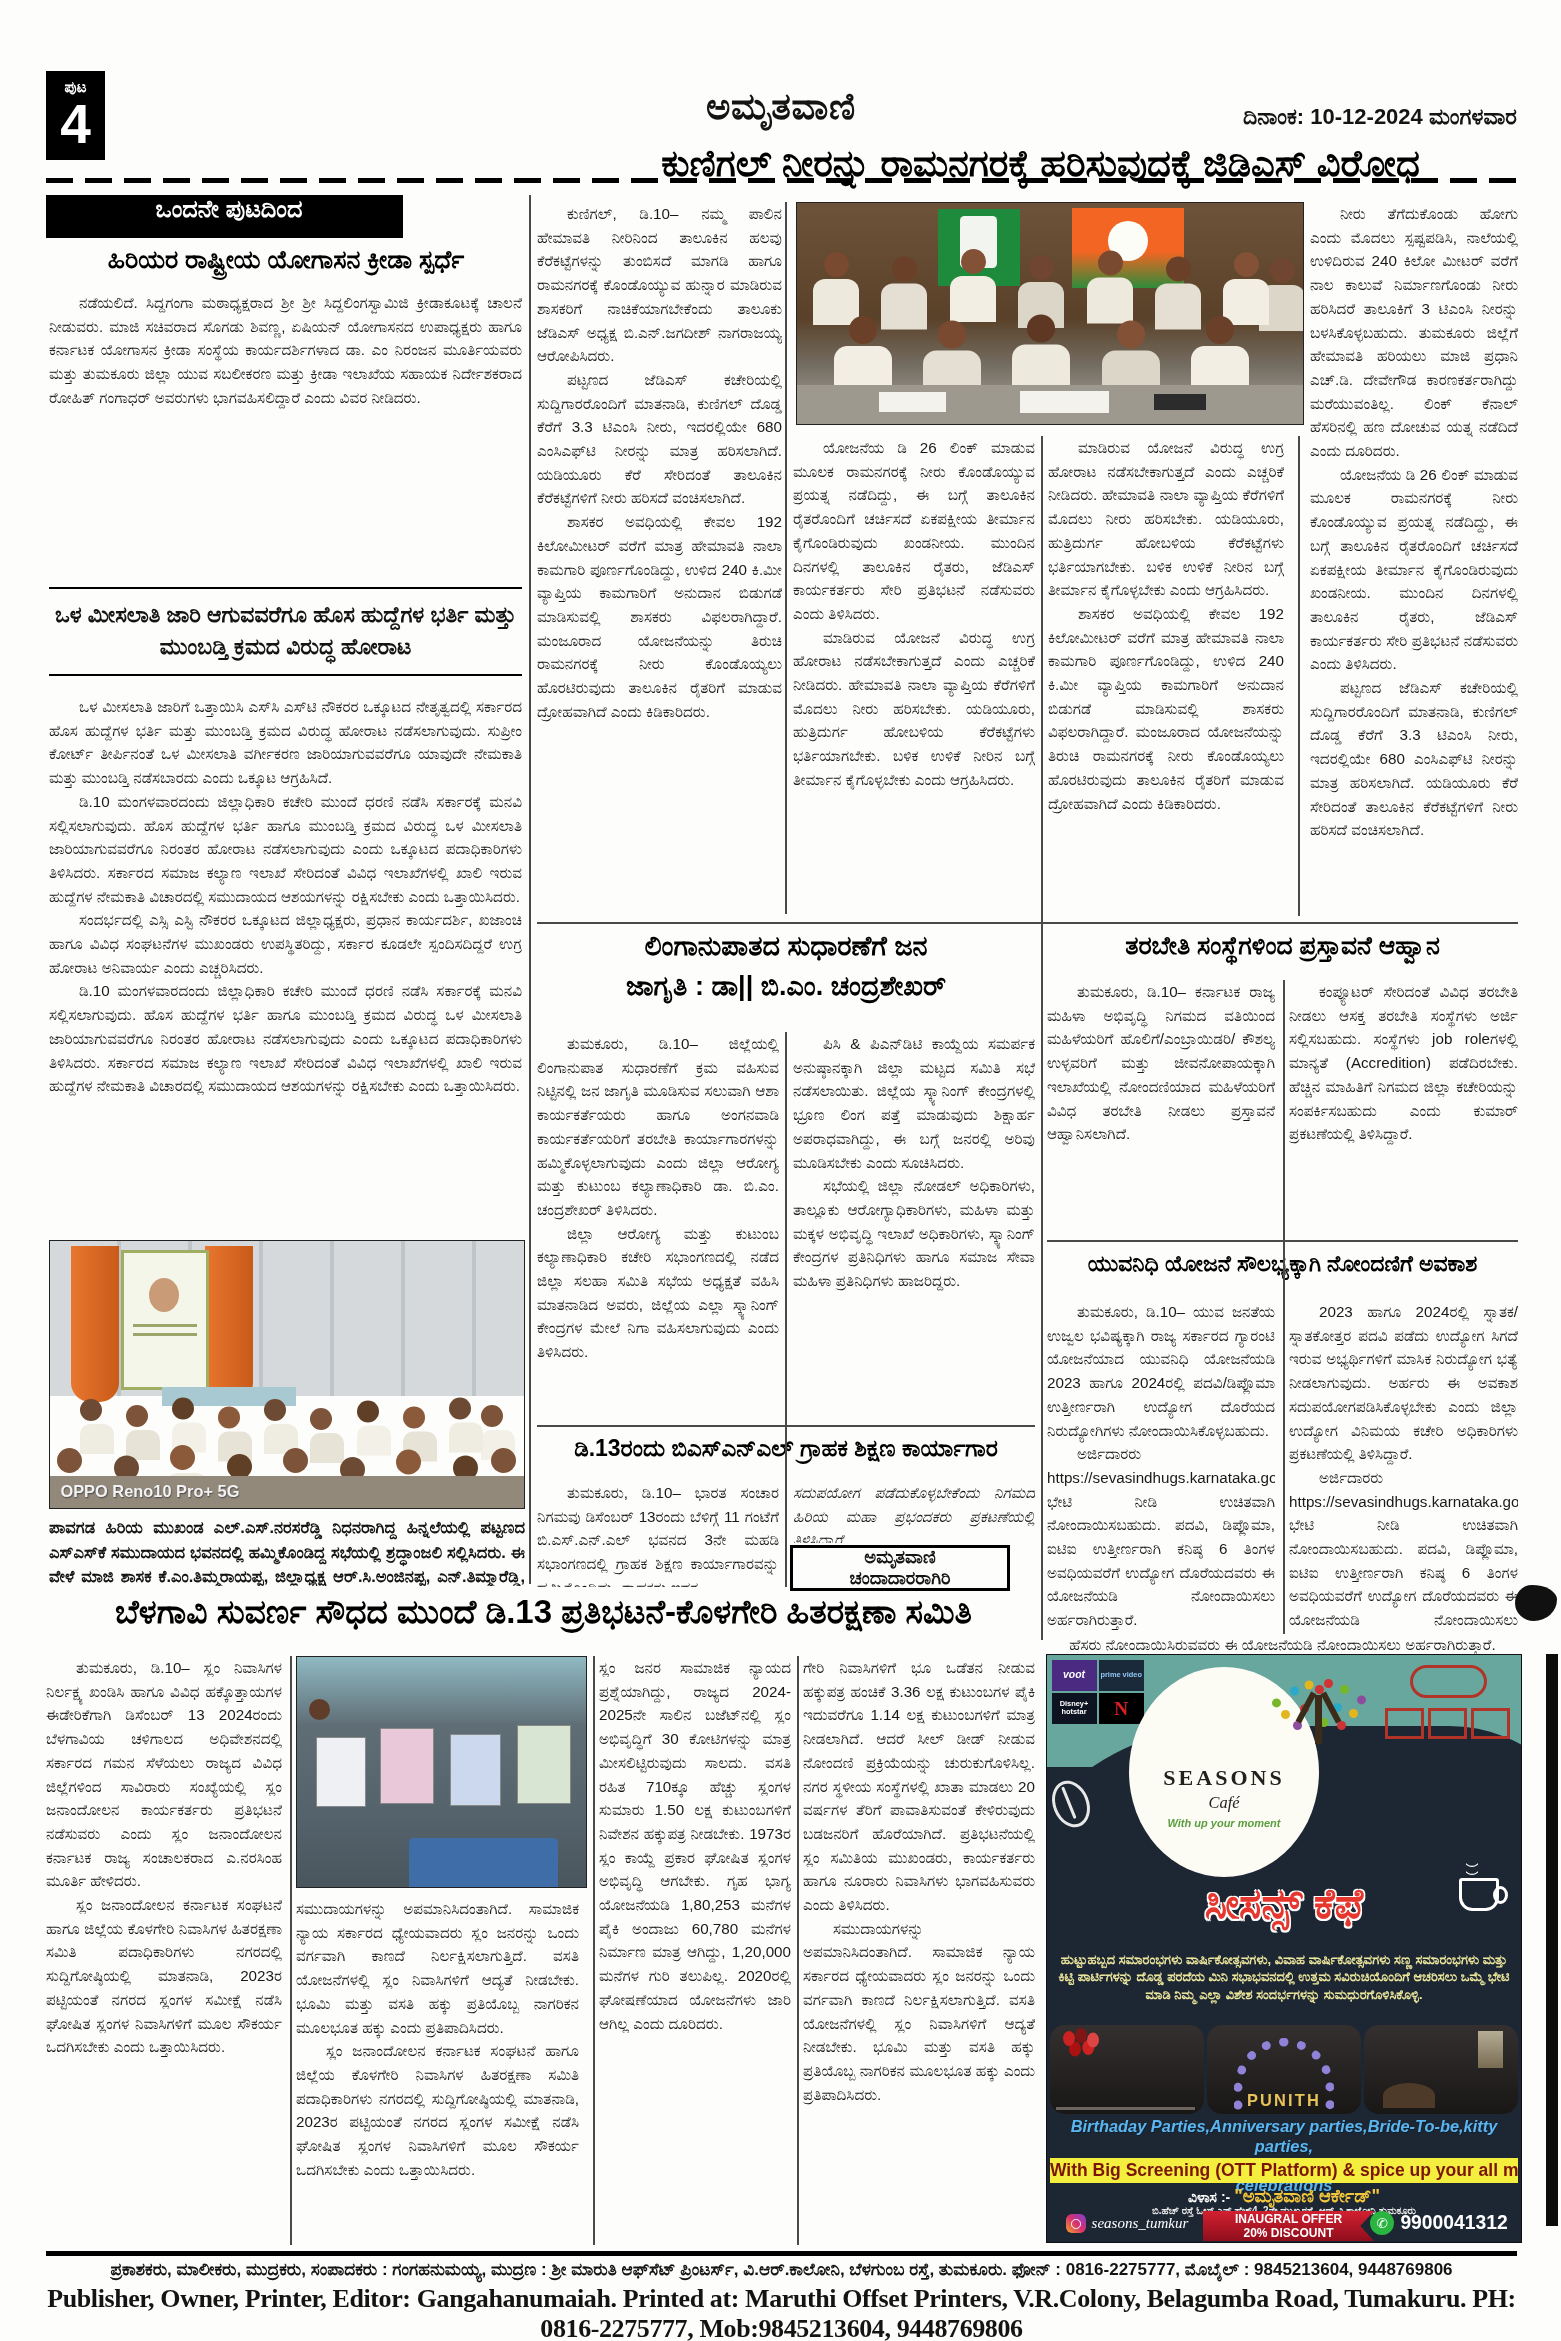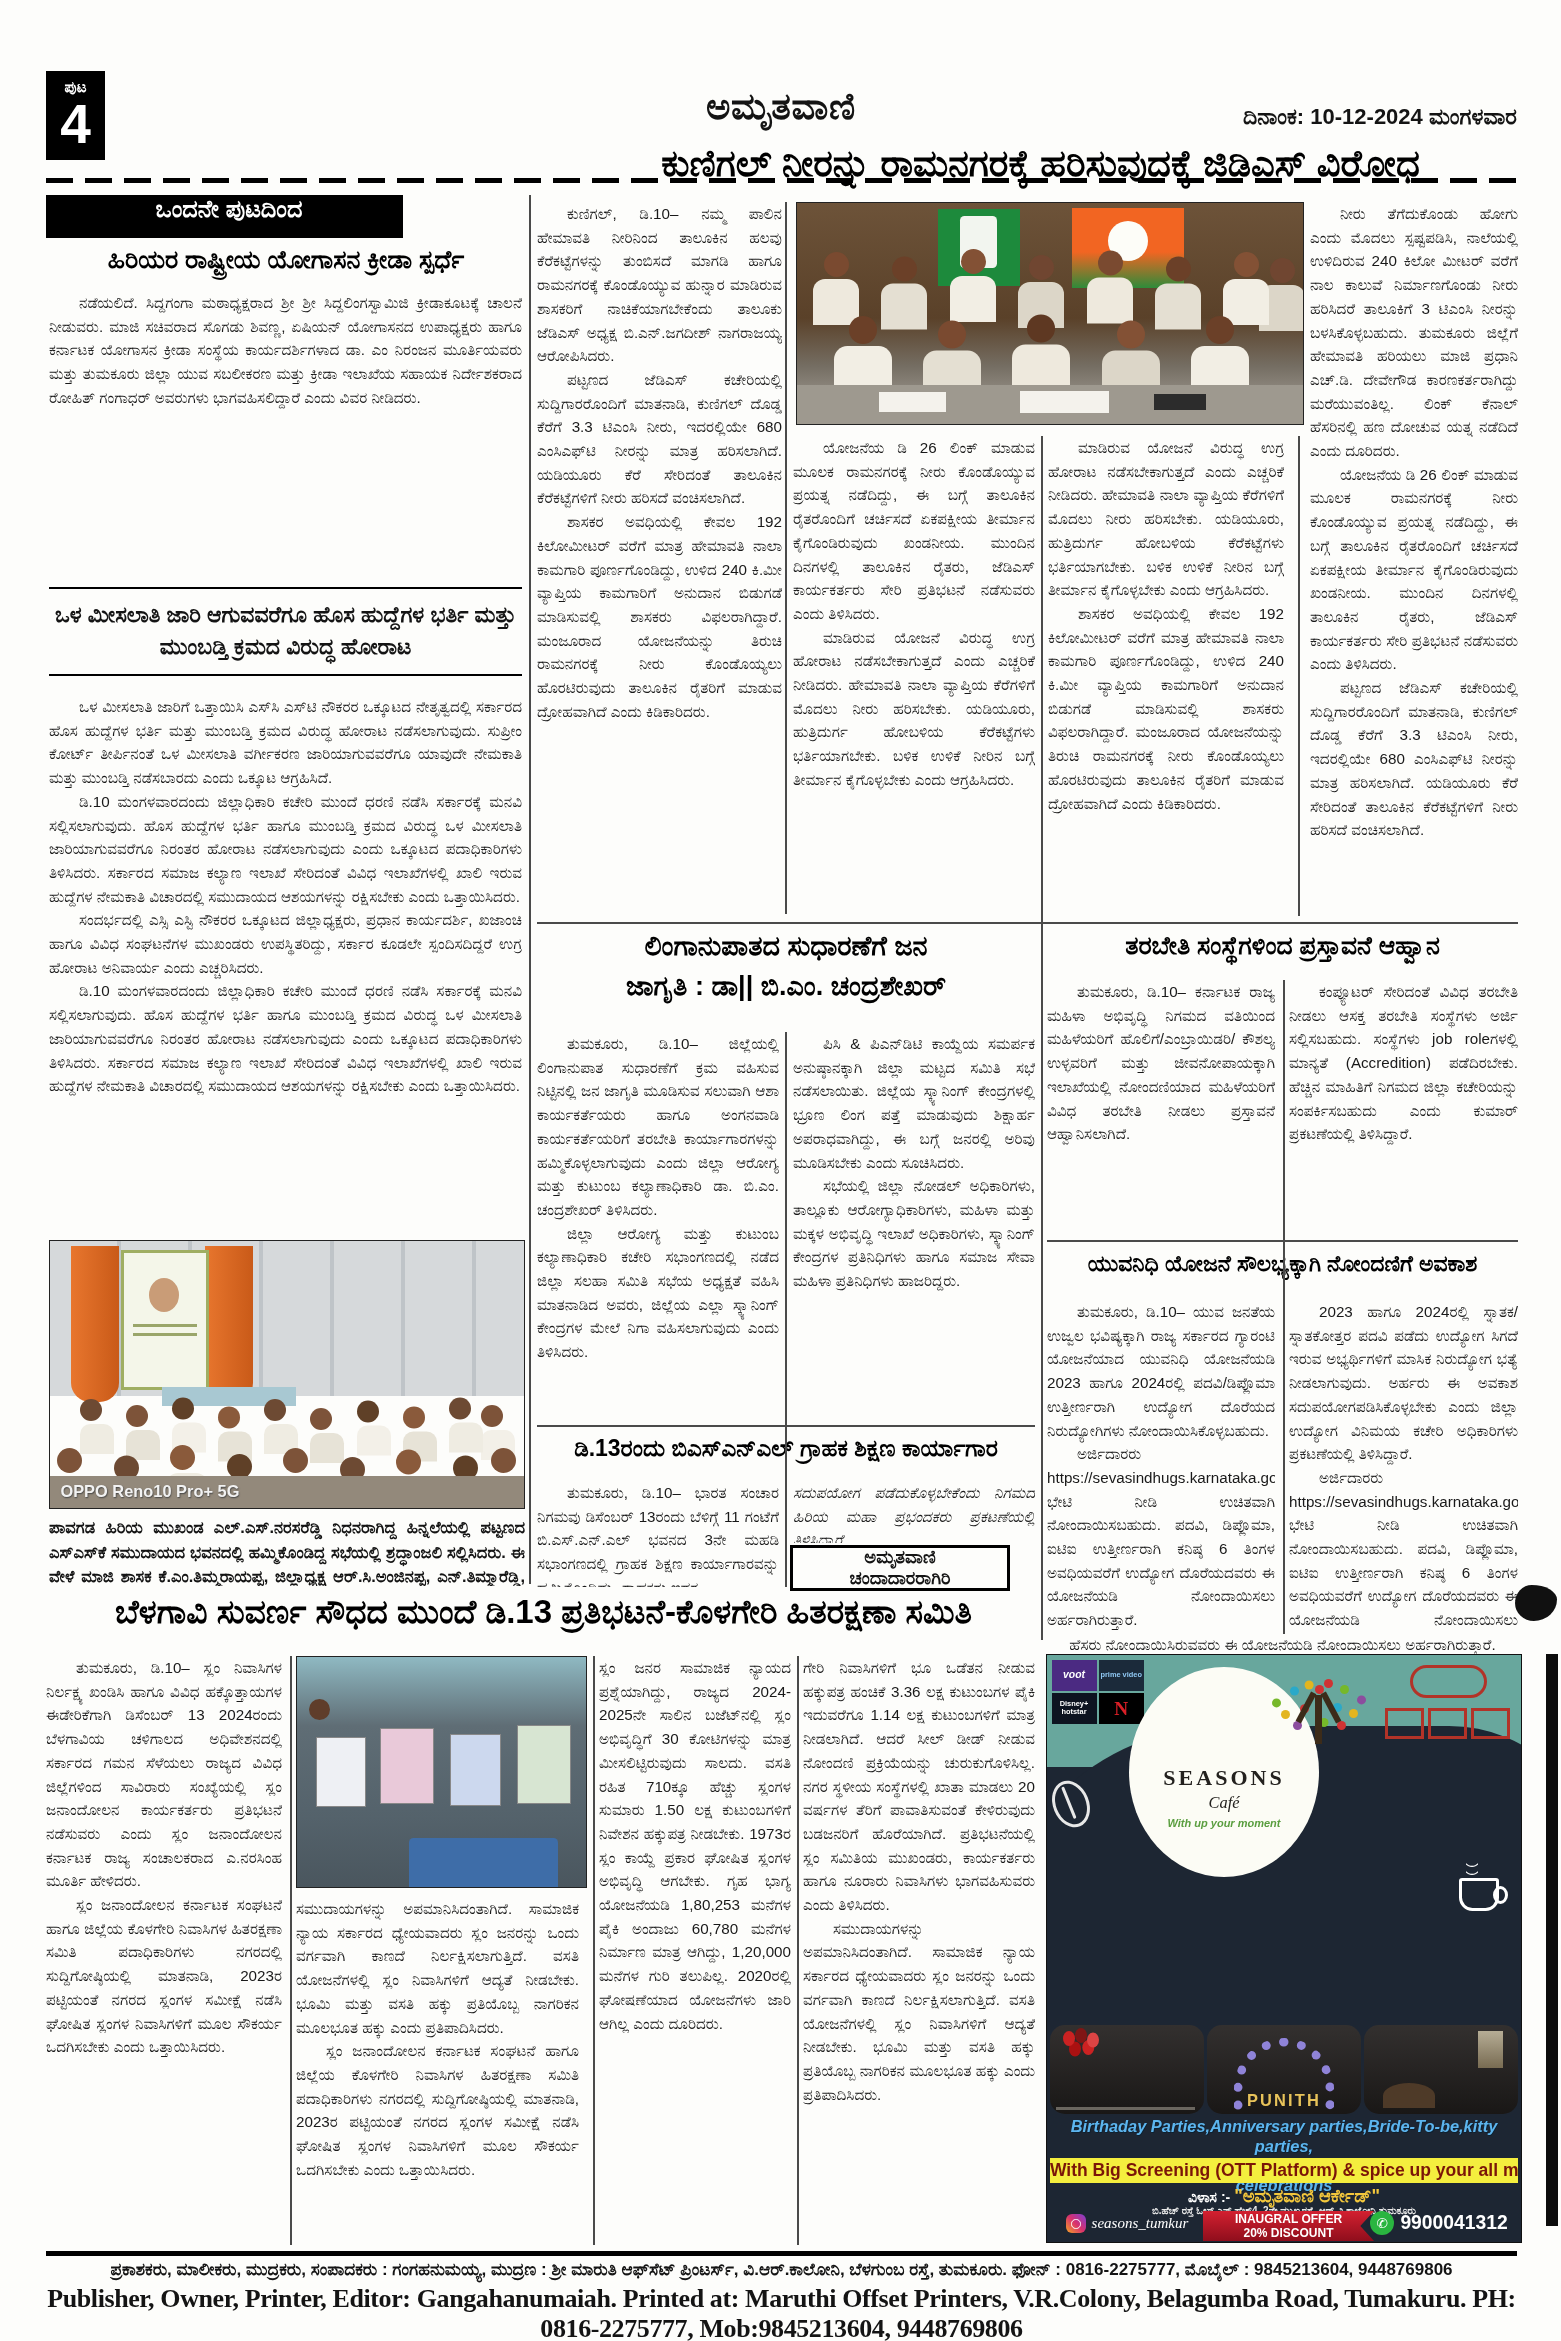--- a/index.html
+++ b/index.html
@@ -299,21 +299,23 @@
     <div class="logo-ellipse">
       <div style="position:relative;height:64px;">
         <div class="leaves" style="position:absolute;left:91px;top:6px;"></div>
         <div class="trunk" style="position:absolute;left:91px;top:16.4px;"></div>
       </div>
       <div class="seasons-word">SEASONS</div>
       <div class="cafe-word">Café</div>
       <div class="tagline">With up your moment</div>
     </div>
     <div class="bean"></div>
+    <div class="ad-kntitle">ಸೀಸನ್ಸ್ ಕೆಫೆ</div>
     <div class="cup"></div>
+    <div class="ad-knpara">ಹುಟ್ಟುಹಬ್ಬದ ಸಮಾರಂಭಗಳು ವಾರ್ಷಿಕೋತ್ಸವಗಳು, ವಿವಾಹ ವಾರ್ಷಿಕೋತ್ಸವಗಳು ಸಣ್ಣ ಸಮಾರಂಭಗಳು ಮತ್ತು ಕಿಟ್ಟಿ ಪಾರ್ಟಿಗಳನ್ನು ದೊಡ್ಡ ಪರದೆಯ ಮಿನಿ ಸಭಾಭವನದಲ್ಲಿ ಉತ್ತಮ ಸವಿರುಚಿಯೊಂದಿಗೆ ಆಚರಿಸಲು ಒಮ್ಮೆ ಭೇಟಿ ಮಾಡಿ ನಿಮ್ಮ ಎಲ್ಲಾ ವಿಶೇಶ ಸಂದರ್ಭಗಳನ್ನು ಸುಮಧುರಗೊಳಿಸಿಕೊಳ್ಳಿ.</div>
     <div class="ad-photos">
       <div class="ad-ph">
         <div class="balloons"></div>
         <div style="position:absolute;left:6px;bottom:4.5px;width:90%;height:2.2px;background:#6a665f;"></div>
       </div>
       <div class="ad-ph">
         <div class="arch"></div>
         <div class="punith">PUNITH</div>
       </div>
       <div class="ad-ph">

